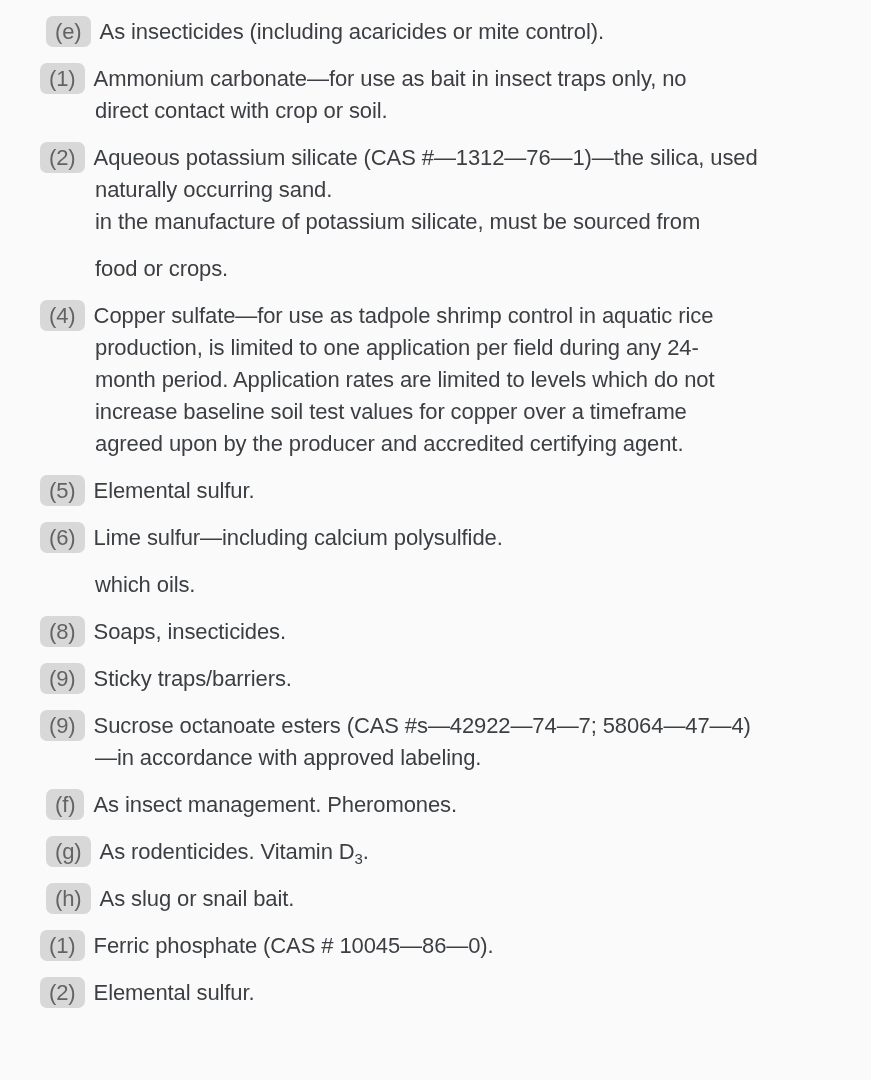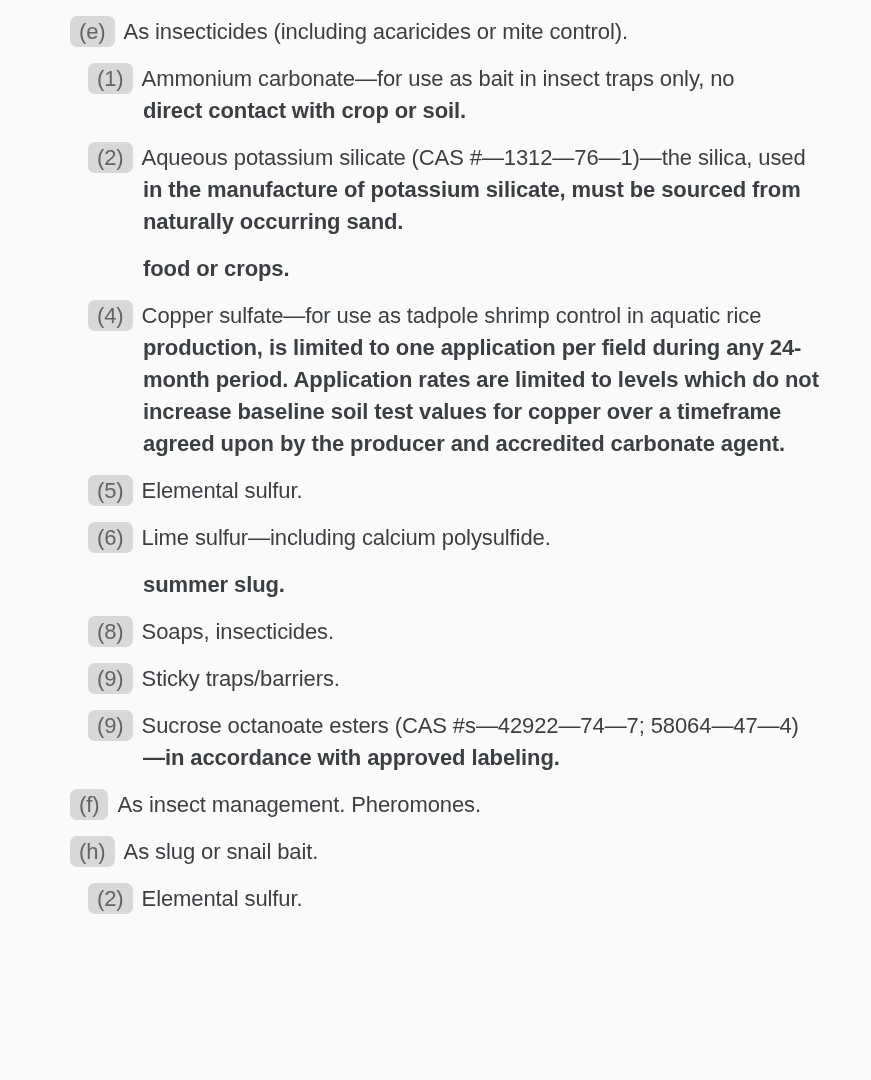--- a/index.html
+++ b/index.html
@@ -12,24 +12,24 @@
     font-family: "Liberation Sans", sans-serif;
   }
   .doc {
     padding-top: 16px;
     font-size: 22px;
     line-height: 32px;
     color: #3b3e42;
     letter-spacing: -0.1px;
   }
   .row { margin-bottom: 15px; }
-  .row.lvl1 { padding-left: 22px; margin-left: 48px; }
-  .row.lvl2 { padding-left: 88px; }
+  .row.lvl1 { padding-left: 46px; }
+  .row.lvl2 { padding-left: 40px; }
   .line { min-height: 32px; }
-  .lvl2 .line.cont { padding-left: 55px; font-weight: bold; }
+  .lvl2 .line.cont { padding-left: 55px; }
   .badge {
     display: inline-block;
     background: #d8d8d8;
     color: #636363;
     border-radius: 7px;
     padding: 0 9px;
     margin-right: 9px;
     line-height: 31px;
   }
   sub { font-size: 68%; line-height: 0; }
@@ -43,68 +43,74 @@
     <div class="line"><span class="badge">(e)</span><span>As insecticides (including acaricides or mite control).</span></div>
   </div>
 
   <div class="row lvl2">
     <div class="line"><span class="badge">(1)</span><span>Ammonium carbonate—for use as bait in insect traps only, no</span></div>
     <div class="line cont">direct contact with crop or soil.</div>
   </div>
 
   <div class="row lvl2">
     <div class="line"><span class="badge">(2)</span><span>Aqueous potassium silicate (CAS #—1312—76—1)—the silica, used</span></div>
+    <div class="line cont">naturally occurring sand.</div>
     <div class="line cont">in the manufacture of potassium silicate, must be sourced from</div>
-    <div class="line cont">naturally occurring sand.</div>
   </div>
 
   <div class="row lvl2">
     <div class="line cont">food or crops.</div>
   </div>
 
   <div class="row lvl2">
     <div class="line"><span class="badge">(4)</span><span>Copper sulfate—for use as tadpole shrimp control in aquatic rice</span></div>
     <div class="line cont">production, is limited to one application per field during any 24-</div>
     <div class="line cont">month period. Application rates are limited to levels which do not</div>
     <div class="line cont">increase baseline soil test values for copper over a timeframe</div>
-    <div class="line cont">agreed upon by the producer and accredited carbonate agent.</div>
+    <div class="line cont">agreed upon by the producer and accredited certifying agent.</div>
   </div>
 
   <div class="row lvl2">
     <div class="line"><span class="badge">(5)</span><span>Elemental sulfur.</span></div>
   </div>
 
   <div class="row lvl2">
     <div class="line"><span class="badge">(6)</span><span>Lime sulfur—including calcium polysulfide.</span></div>
   </div>
 
   <div class="row lvl2">
-    <div class="line cont">summer slug.</div>
+    <div class="line cont">which oils.</div>
   </div>
 
   <div class="row lvl2">
     <div class="line"><span class="badge">(8)</span><span>Soaps, insecticides.</span></div>
   </div>
 
   <div class="row lvl2">
     <div class="line"><span class="badge">(9)</span><span>Sticky traps/barriers.</span></div>
   </div>
 
   <div class="row lvl2">
     <div class="line"><span class="badge">(9)</span><span>Sucrose octanoate esters (CAS #s—42922—74—7; 58064—47—4)</span></div>
     <div class="line cont">—in accordance with approved labeling.</div>
   </div>
 
   <div class="row lvl1">
     <div class="line"><span class="badge">(f)</span><span>As insect management. Pheromones.</span></div>
   </div>
 
+  <div class="row lvl1">
+    <div class="line"><span class="badge">(g)</span><span>As rodenticides. Vitamin D</span><sub>3</sub><span>.</span></div>
+  </div>
 
   <div class="row lvl1">
     <div class="line"><span class="badge">(h)</span><span>As slug or snail bait.</span></div>
   </div>
 
+  <div class="row lvl2">
+    <div class="line"><span class="badge">(1)</span><span>Ferric phosphate (CAS # 10045—86—0).</span></div>
+  </div>
 
   <div class="row lvl2">
     <div class="line"><span class="badge">(2)</span><span>Elemental sulfur.</span></div>
   </div>
 
 </div>
 
 </body></html>

